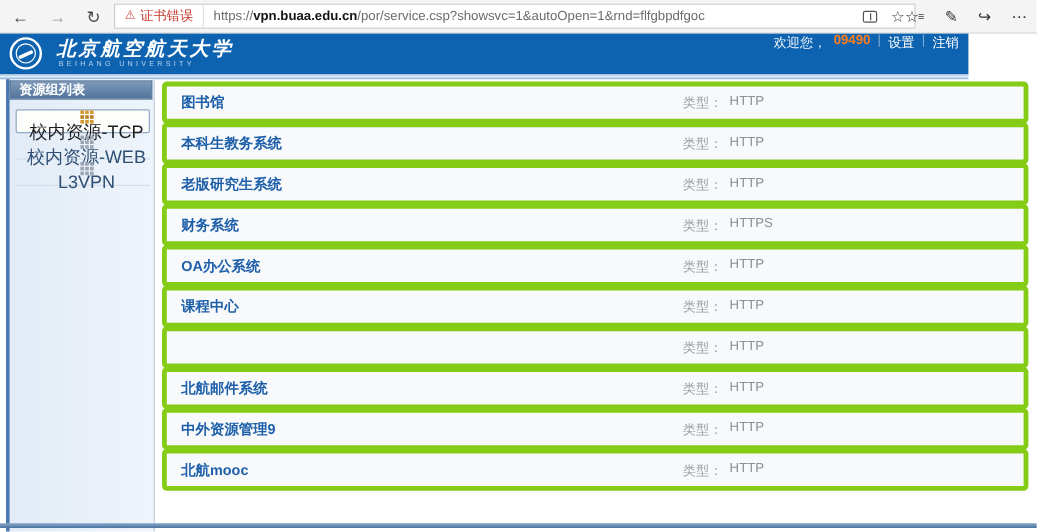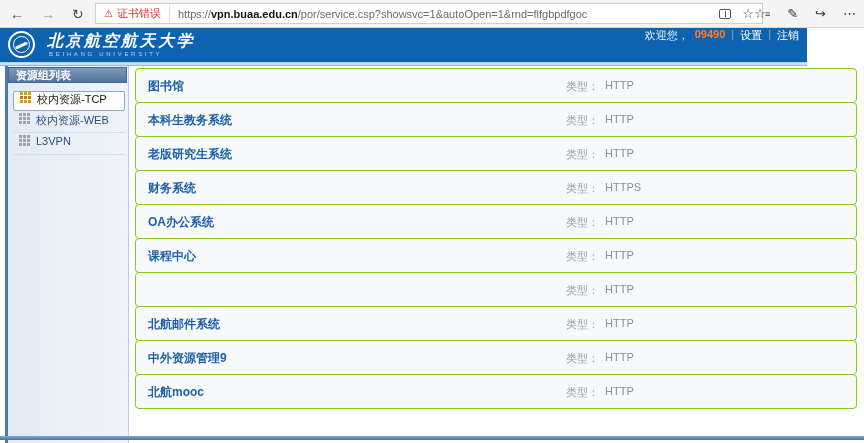--- a/index.html
+++ b/index.html
@@ -52,35 +52,35 @@
 
   
   .sidebar { position:absolute; left:5px; top:66px; width:124px; height:424px;
              background:linear-gradient(90deg,#e2ebf6,#eef4fb);
              border-left:3px solid #4979ae; border-right:1px solid #bccbdd; }
   .sidebar-title { margin:1px 1px 0 0; height:16px; line-height:15px;
              background:linear-gradient(180deg,#7d99ba,#53749b); border:1px solid #47678e;
              color:#fff; font-size:11px; font-weight:bold; padding-left:7px; }
   .sidebar-list { padding-top:6px; }
   .sidebar-item { position:relative; height:20px; margin:2px 3px 2px 5px; display:flex;
-             gap:6px; padding-left:6px; font-size:11px; color:#2e4e74;
-             border-bottom:1px solid #d2deeb; cursor:pointer; white-space:nowrap; }
+             align-items:center; gap:6px; padding-left:6px; font-size:15px; color:#2e4e74;
+             border-bottom:1px solid #d2deeb; cursor:pointer; white-space:nowrap;flex-direction:column; }
   .sidebar-item.selected { background:#fdfdfc; border:1px solid #8fa9c6; border-radius:2px;
              color:#1c1c1c; }
   .grid-icon { width:3px; height:3px; flex:0 0 3px; margin-right:8px; background:#9aa5b1;
       box-shadow:4px 0 #9aa5b1,8px 0 #9aa5b1,0 4px #9aa5b1,4px 4px #9aa5b1,8px 4px #9aa5b1,
                  0 8px #9aa5b1,4px 8px #9aa5b1,8px 8px #9aa5b1; }
   .selected .grid-icon { background:#d59a2e;
       box-shadow:4px 0 #d59a2e,8px 0 #d59a2e,0 4px #b97f22,4px 4px #b97f22,8px 4px #b97f22,
                  0 8px #d59a2e,4px 8px #d59a2e,8px 8px #d59a2e; }
 
   
   .main { position:absolute; left:135px; top:68px; width:722px; }
   .resource-row { position:relative; height:35px; margin-top:-1px; background:#f7f9fb;
-                  border:1px solid #84cc16; border-radius:4px; }
+                  border:4px solid #84cc16; border-radius:4px; }
   .resource-row:first-child { margin-top:0; }
   .resource-link { position:absolute; left:12px; top:50%; transform:translateY(-50%);
                    font-size:12px; font-weight:bold; color:#1e5fa9; text-decoration:none;
                    cursor:pointer; white-space:nowrap; }
   .resource-type { position:absolute; left:430px; top:50%; transform:translateY(-50%);
                    font-size:11px; color:#9aa0a6; display:flex; gap:6px; white-space:nowrap; }
   .type-value { color:#8b9096; }
 
   .bottom-line { position:absolute; left:0; top:436px; width:864px; height:4px;
                  background:linear-gradient(180deg,#89a9cc,#4a729f); }

